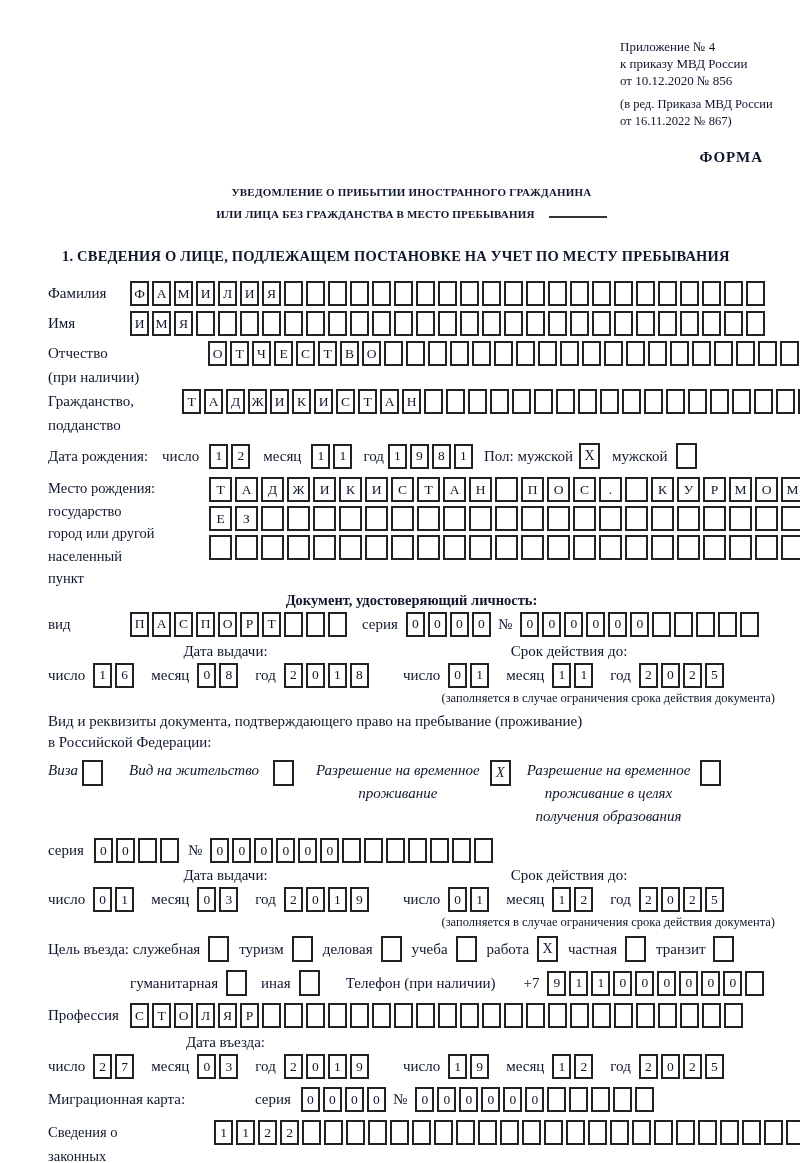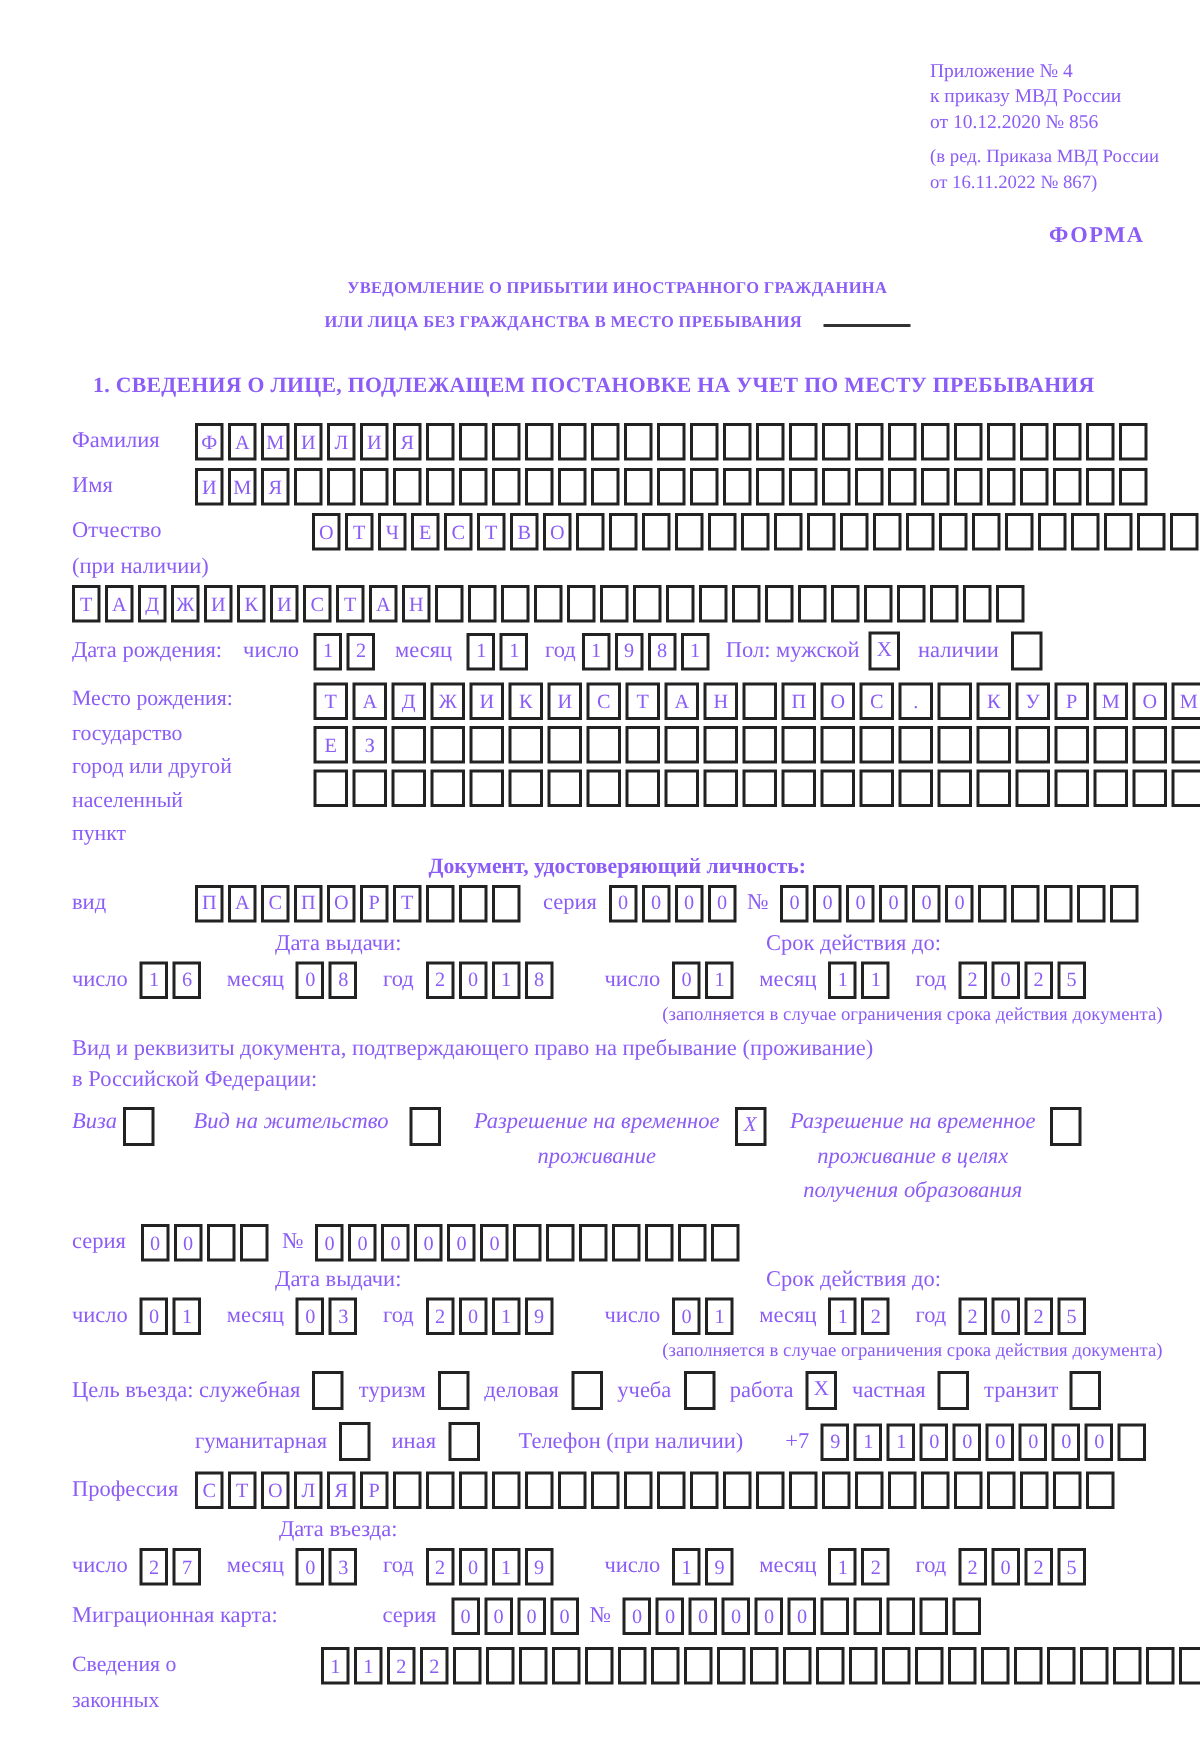--- a/index.html
+++ b/index.html
@@ -1,18 +1,18 @@
 <!DOCTYPE html>
 <html><head>
 <meta charset="utf-8">
 <style>
   html,body{margin:0;padding:0;background:#fff;}
   .page{
     width:800px;height:1163px;box-sizing:border-box;
-    background:#fff;color:#8b5cf6;
+    background:#fff;color:#0f172a;
     font-family:"Liberation Serif","DejaVu Serif",serif;
     padding:38px 25px 0 48px;overflow:hidden;position:relative;
   }
   .appendix{margin-left:572px;font-size:13px;line-height:1.32;}
   .edition{margin-left:572px;font-size:12.5px;line-height:1.32;margin-top:7px;}
   .forma{font-weight:700;font-size:15px;text-align:right;padding-right:12px;margin-top:20px;letter-spacing:1px;}
   .title{font-weight:700;font-size:11px;text-align:center;margin-top:16px;line-height:1.85;letter-spacing:.2px;}
   .blankline{display:inline-block;width:58px;border-bottom:2px solid #333;height:13px;margin-left:14px;}
   .section{font-weight:700;font-size:14.5px;margin-top:24px;padding-left:14px;letter-spacing:.2px;}
 
@@ -181,20 +181,24 @@
         <span class="cell"></span>
         <span class="cell"></span>
         <span class="cell"></span>
         <span class="cell"></span>
         <span class="cell"></span>
         <span class="cell"></span>
       </span>
   </div>
 
   <div class="rowtop" style="margin-top:0px">
+    <span class="lc2" style="flex-basis:82px">
+      <div>Гражданство,</div>
+      <div>подданство</div>
+    </span>
     <span class="cells">
         <span class="cell">Т</span>
         <span class="cell">А</span>
         <span class="cell">Д</span>
         <span class="cell">Ж</span>
         <span class="cell">И</span>
         <span class="cell">К</span>
         <span class="cell">И</span>
         <span class="cell">С</span>
         <span class="cell">Т</span>
@@ -235,21 +239,21 @@
       </span>
     <span style="margin:0 4px 0 8px">год</span>
     <span class="cells">
         <span class="cell">1</span>
         <span class="cell">9</span>
         <span class="cell">8</span>
         <span class="cell">1</span>
       </span>
     <span style="margin:0 6px 0 8px">Пол: мужской</span>
     <span class="cbox">X</span>
-    <span style="margin:0 8px 0 12px">наличии</span>
+    <span style="margin:0 8px 0 12px">мужской</span>
     <span class="cbox"></span>
   </div>
 
   <div class="rowtop" style="margin-top:8px">
     <span class="lcbp">
       <div>Место рождения:</div>
       <div>государство</div>
       <div>город или другой</div>
       <div>населенный пункт</div>
     </span>

